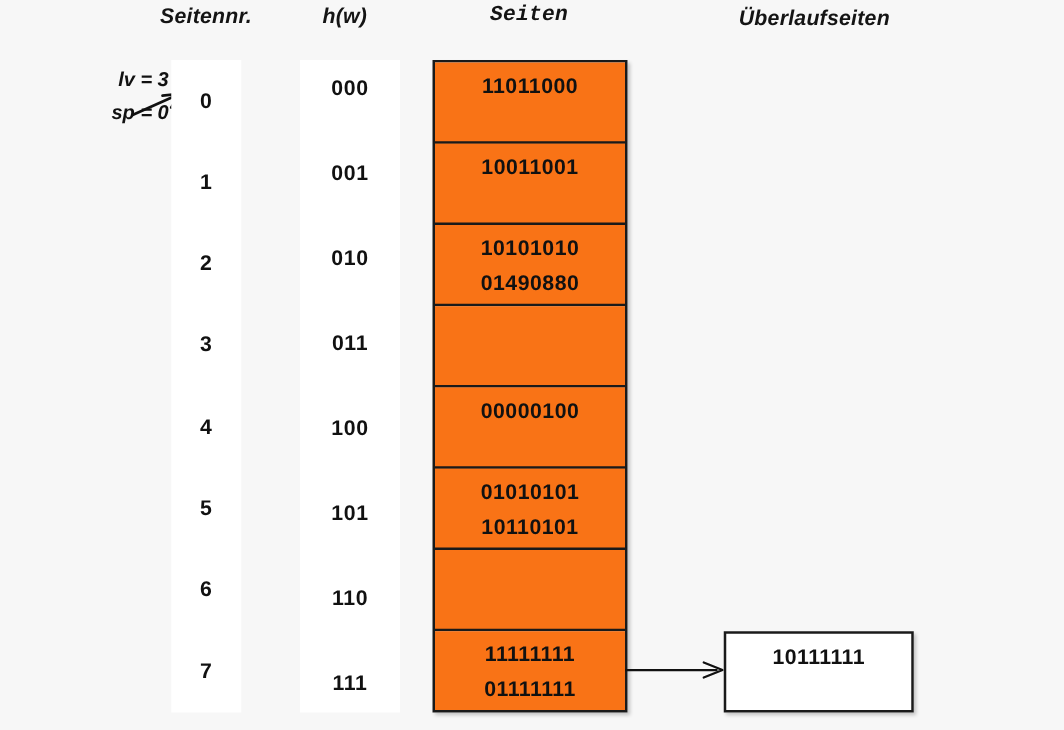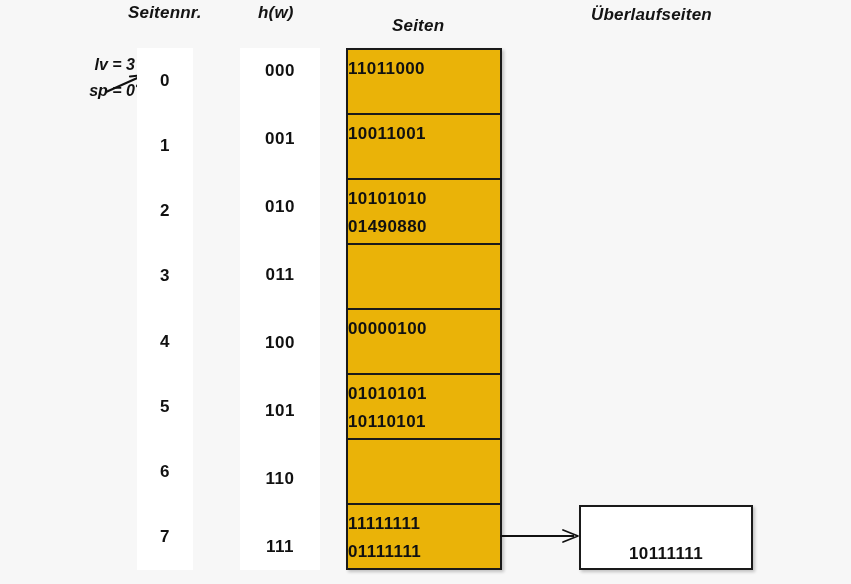--- a/index.html
+++ b/index.html
@@ -29,21 +29,21 @@
     position: absolute;
     font-style: italic;
     font-weight: 600;
     font-size: 17px;
     letter-spacing: 0.2px;
     white-space: nowrap;
     color: #141414;
   }
   #hdr-seitennr { left: 128px; top: 3px; }
   #hdr-hw       { left: 258px; top: 3px; text-align: center; }
-  #hdr-seiten   { left: 392px; top: 16px; }
+  #hdr-seiten   { left: 392px; top: 3px; font-family: Liberation Mono, monospace; }
   #hdr-ueber    { left: 591px; top: 5px; }
 
   
   #params {
     position: absolute;
     left: 40px;
     top: 52px;
     width: 95px;
     font-style: italic;
     font-weight: 600;
@@ -105,51 +105,52 @@
     box-sizing: border-box;
     background: #ffffff;
     display: flex;
     flex-direction: column;
     box-shadow: 2px 2px 3px rgba(0,0,0,0.22);
   }
   .page-cell {
     flex: 1 1 0;
     border-bottom: 2px solid #1a1a1a;
     box-sizing: border-box;
-    background: #eab308;
-    display: flex;
-    flex-direction: column;
+    background: #f97316;
+    display: flex;
+    flex-direction: column;
+    align-items: center;
     justify-content: flex-start;
     padding-top: 5px;
     overflow: hidden;
   }
   #pages-table .page-cell:last-child { border-bottom: none; }
   .page-entry {
     font-size: 17px;
     font-weight: 600;
     letter-spacing: 0.4px;
     line-height: 28px;
     color: #111111;
     white-space: nowrap;
   }
 
   
   #overflow-box {
     position: absolute;
     left: 579px;
     top: 505px;
-    width: 174px;
+    width: 152px;
     height: 65px;
     border: 2px solid #1a1a1a;
     box-sizing: border-box;
     background: #ffffff;
     display: flex;
     flex-direction: column;
     align-items: center;
-    justify-content: flex-end;
+    justify-content: flex-start;
     padding-top: 5px;
     box-shadow: 2px 2px 3px rgba(0,0,0,0.22);
   }
 
   
   #overflow-arrow {
     position: absolute;
     left: 500px;
     top: 522px;
     width: 84px;

